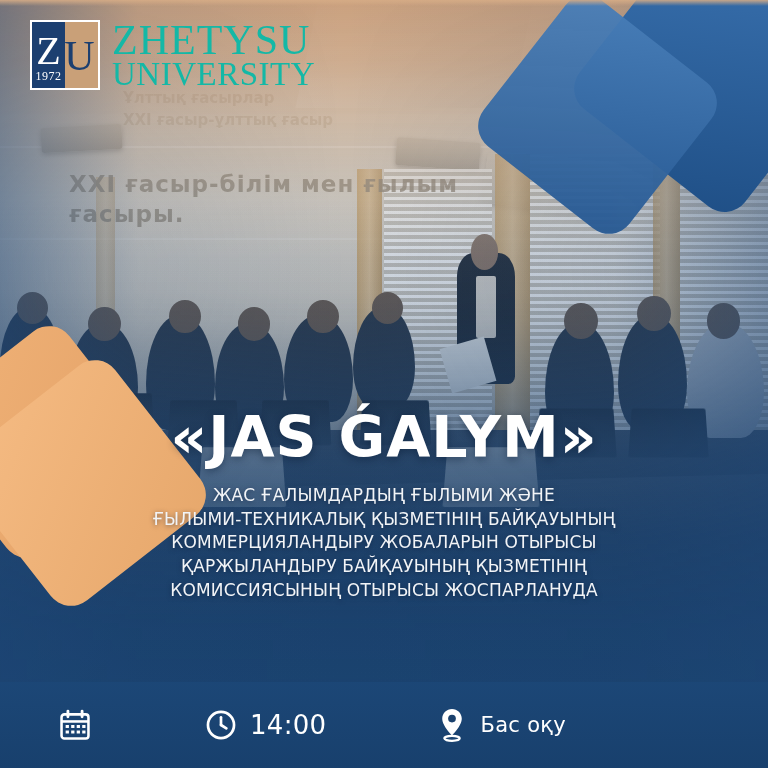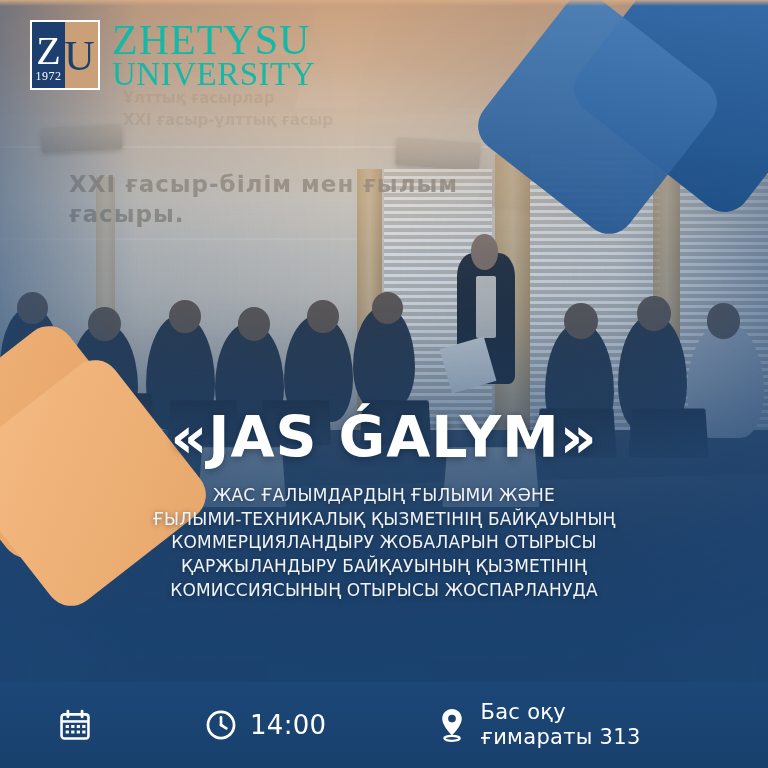--- a/index.html
+++ b/index.html
@@ -506,19 +506,18 @@
     </div>
 
     <div class="info-item info-place">
       <svg class="icon" width="32" height="36" viewBox="0 0 24 28">
         <path d="M12 1.6c-4.2 0-7.6 3.4-7.6 7.6 0 5.5 7.6 13 7.6 13s7.6-7.5 7.6-13c0-4.2-3.4-7.6-7.6-7.6z" fill="#ffffff"></path>
         <circle cx="12" cy="9" r="3" fill="#1a416d"></circle>
         <ellipse cx="12" cy="24.4" rx="6" ry="1.9" fill="none" stroke="#ffffff" stroke-width="1.7"></ellipse>
       </svg>
       <span class="info-text two-line">
         <span>Бас оқу</span><br>
-        <span>ғимараты 313</span>
       </span>
     </div>
 
   </div>
 
 </div>
 
 </body></html>

